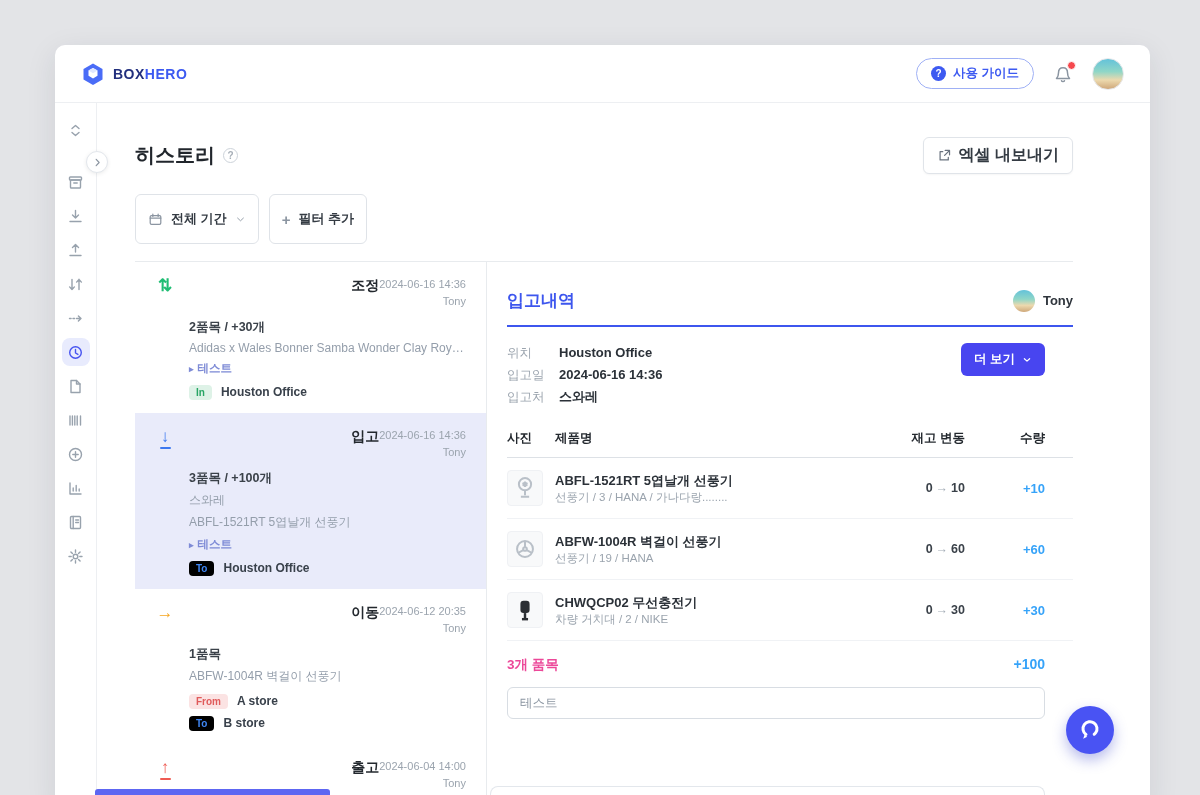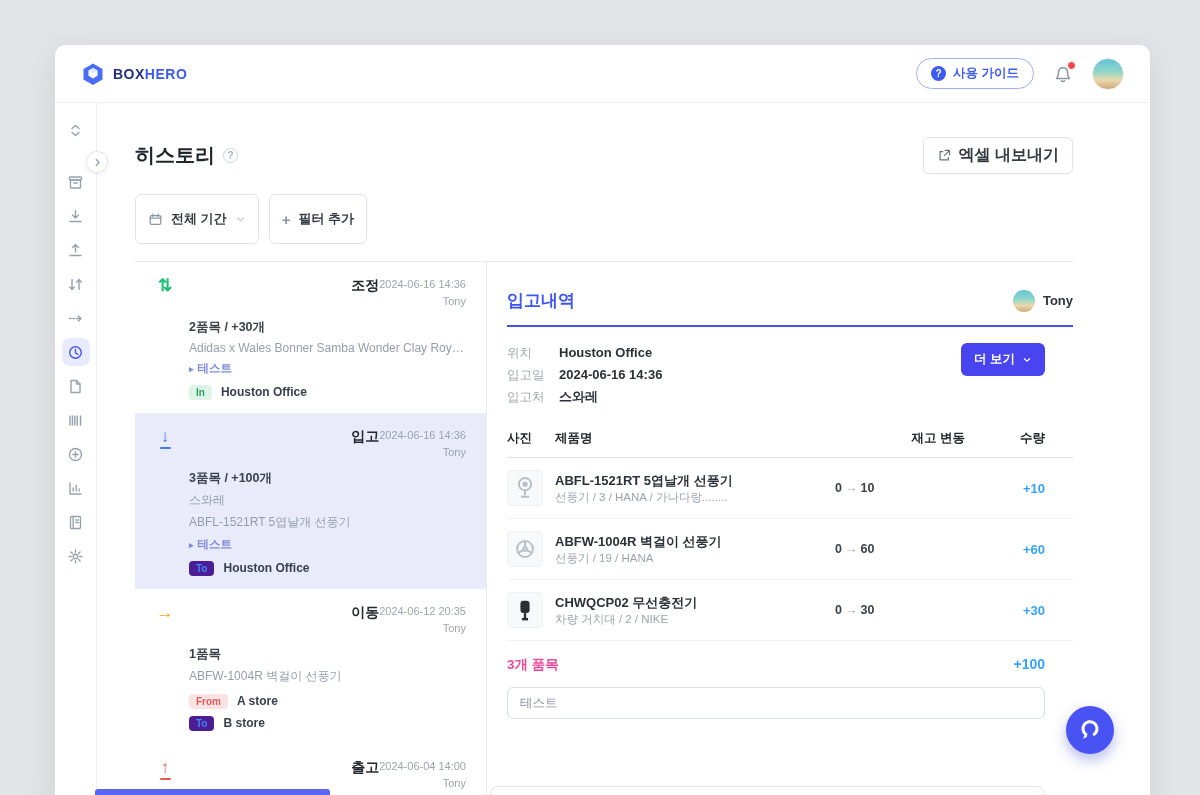--- a/index.html
+++ b/index.html
@@ -103,21 +103,21 @@
   .hist-type { font-size:14px; font-weight:800; color:#23282e; padding-top:1px; }
   .hist-meta { text-align:right; font-size:11px; color:#9ba4ae; line-height:1.55; }
   .hist-summary { margin-top:9px; font-size:12.5px; font-weight:700; color:#3a4149; }
   .hist-prod { margin-top:5px; font-size:12px; color:#949eab; white-space:nowrap; overflow:hidden; text-overflow:ellipsis; }
   .hist-memo { margin-top:6px; font-size:11.5px; font-weight:700; color:#7e8bd6; }
   .hist-memo .tri { font-size:9px; margin-right:4px; }
   .badges { margin-top:9px; display:flex; flex-direction:column; gap:7px; }
   .badge-row { display:flex; gap:9px; }
   .chip { font-size:10px; font-weight:700; padding:2.5px 7px; border-radius:4px; line-height:1; }
   .chip-in { background:#def2e7; color:#27a564; }
-  .chip-to { background:#4c1d95; color:#3f86f4; }
+  .chip-to { background:#000000; color:#3f86f4; }
   .chip-from { background:#fbe3e3; color:#e05a5a; }
   .badge-val { font-size:12px; font-weight:600; color:#39414b; }
   
   .detail { flex:1; min-width:0; padding-left:20px; display:flex; flex-direction:column; }
   .d-head {
     display:flex; justify-content:space-between; align-items:center;
     padding:27px 0 13px; border-bottom:2px solid #3d56ee;
   }
   .d-title { font-size:17px; font-weight:800; color:#3d56ee; }
   .d-user { display:flex; align-items:center; gap:8px; font-size:13px; font-weight:600; color:#2f353c; }
@@ -140,21 +140,21 @@
   .tbl-head { font-size:12.5px; font-weight:700; color:#23282e; padding-bottom:10px; border-bottom:1px solid #dde1e6; }
   .t-right { text-align:right; }
   .tbl-row { padding-top:12px; padding-bottom:12px; border-bottom:1px solid #f0f2f5; }
   .thumb {
     width:36px; height:36px; border-radius:4px; background:#f8f9fa; border:1px solid #eff1f4;
     display:flex; align-items:center; justify-content:center;
   }
   .thumb svg { stroke:#b9c0c8; fill:none; stroke-width:1.3; }
   .p-name { font-size:13px; font-weight:700; color:#2b3138; }
   .p-meta { margin-top:0; font-size:11.5px; color:#9ba4ae; white-space:nowrap; overflow:hidden; text-overflow:ellipsis; }
-  .change { font-size:12.5px; font-weight:600; color:#3a4149; }
+  .change { text-align:right; font-size:12.5px; font-weight:600; color:#3a4149; }
   .change .arr { color:#a3acb6; padding:0 3px; }
   .qty { text-align:right; font-size:13px; font-weight:800; color:#36a3f9; }
   .tbl-foot { display:flex; justify-content:space-between; padding:15px 28px 13px 0; }
   .foot-label { font-size:13.5px; font-weight:800; color:#ec4899; }
   .foot-total { font-size:14px; font-weight:800; color:#36a3f9; }
   .memo {
     width:calc(100% - 28px); height:32px; border:1px solid #d8dde3; border-radius:6px;
     padding:0 12px; font-size:12.5px; color:#8b95a1; background:#fff; outline:none;
     font-family:"Liberation Sans", sans-serif;
   }

